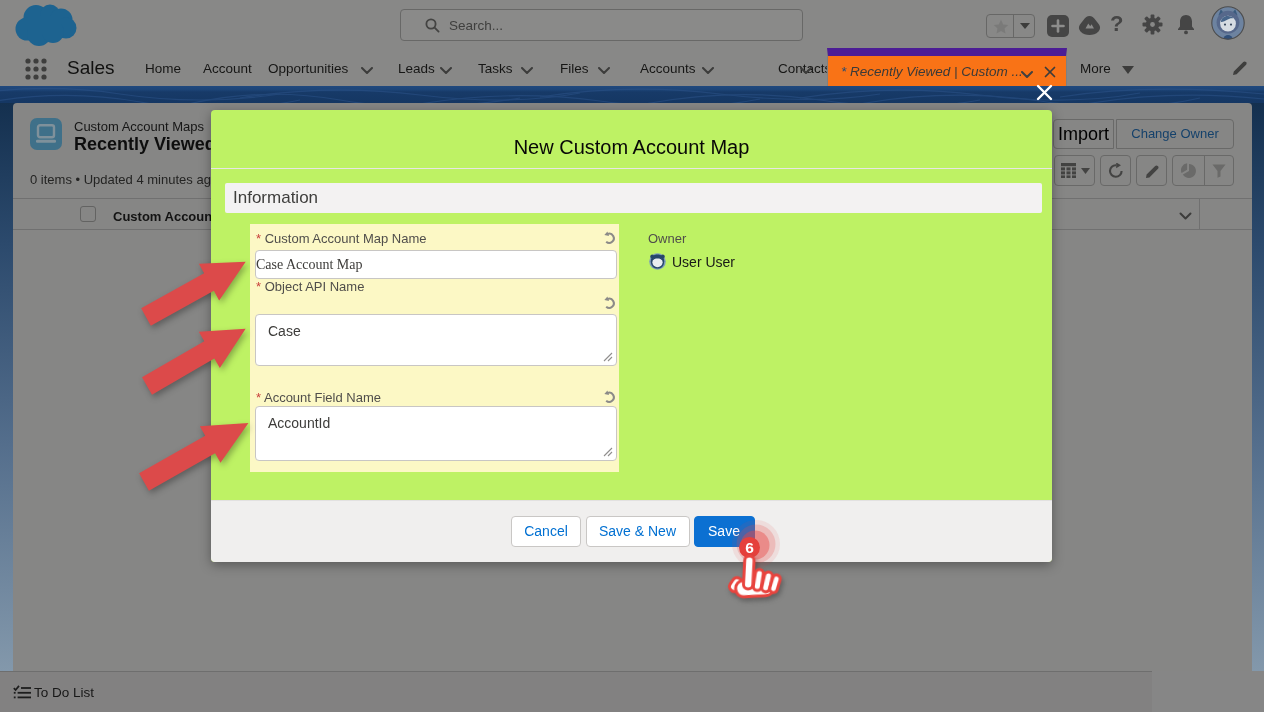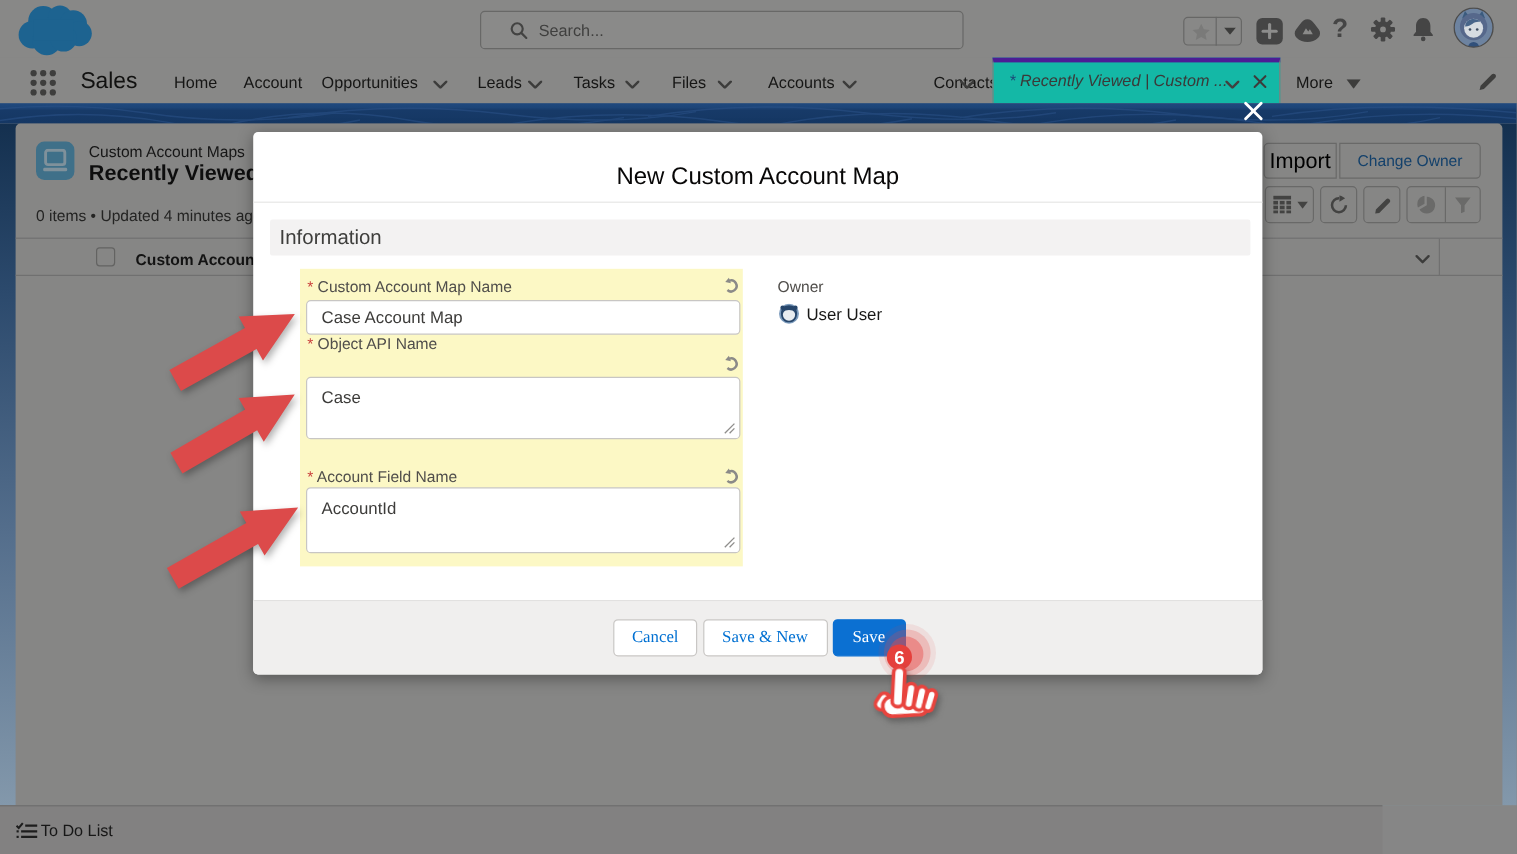--- a/index.html
+++ b/index.html
@@ -156,21 +156,21 @@
       </svg>
     <div class="abs navtab" style="left:640px; top:13px;">Accounts</div>
     <svg class="abs" style="left:702px; top:19px;" width="12" height="7" viewBox="0 0 12 7">
         <polyline points="1,1 6,6 11,1" class="chev"></polyline>
       </svg>
     <div class="abs navtab" style="left:738px; top:13px;margin-left:40px;">Contacts</div>
     <svg class="abs" style="left:800px; top:19px;" width="12" height="7" viewBox="0 0 12 7">
         <polyline points="1,1 6,6 11,1" class="chev"></polyline>
       </svg>
 
-    <div class="abs" style="left:827px; top:0; width:240px; height:38px; background:#14b8a6; border-top:4px solid #4c1d95; border-left:1px solid #80807f; border-right:1px solid #80807f;">
+    <div class="abs" style="left:827px; top:0; width:240px; height:38px; background:#f97316; border-top:8px solid #4c1d95; border-left:1px solid #80807f; border-right:1px solid #80807f;">
       <div class="abs" style="left:13px; top:8px; font-size:13.5px; font-style:italic; color:#1d4a77;">*<span style="color:#3a3a39;"> Recently Viewed | Custom ...</span></div>
       <svg class="abs" style="left:193px; top:15px;" width="12" height="7" viewBox="0 0 12 7">
           <polyline points="1,1 6,6 11,1" style="stroke:#414140; stroke-width:2; fill:none; stroke-linecap:round; stroke-linejoin:round;"></polyline>
         </svg>
       <svg class="abs" style="left:216px; top:10px;" width="12" height="12" viewBox="0 0 12 12">
         <line x1="1.5" y1="1.5" x2="10.5" y2="10.5" stroke="#3c3c3b" stroke-width="1.7" stroke-linecap="round"></line>
         <line x1="10.5" y1="1.5" x2="1.5" y2="10.5" stroke="#3c3c3b" stroke-width="1.7" stroke-linecap="round"></line>
       </svg>
     </div>
     <div class="abs navtab" style="left:1080px; top:13px;">More</div>
@@ -277,36 +277,36 @@
         <line x1="4.6" y1="7.8" x2="18" y2="7.8" stroke-width="1.8"></line>
         <line x1="4.6" y1="12.4" x2="18" y2="12.4" stroke-width="1.8"></line>
       </g>
       <rect x="0.8" y="6.9" width="1.8" height="1.8" fill="#1d1d1d"></rect>
       <rect x="0.8" y="11.5" width="1.8" height="1.8" fill="#1d1d1d"></rect>
     </svg>
     <div class="abs" style="left:34px; top:13px; font-size:13.5px; color:#171717;">To Do List</div>
   </div>
  </div>
 
- <div class="abs" id="modal" style="left:211px; top:110px; width:841px; height:452px; background:#ffffff; border-radius:4px; box-shadow:0 3px 12px rgba(0,0,0,0.35);">
+ <div class="abs" id="modal" style="left:211px; top:110px; width:841px; height:452px; background:#bef264; border-radius:4px; box-shadow:0 3px 12px rgba(0,0,0,0.35);">
    <div class="abs" style="left:0; top:0; width:841px; height:59px; border-bottom:1px solid #e7e6e5;">
      <div style="text-align:center; font-size:20px; color:#080707; padding-top:26px;">New Custom Account Map</div>
    </div>
    <div class="abs" style="left:14px; top:73px; width:817px; height:30px; background:#f3f2f2; border-radius:2px;">
      <div style="font-size:17px; color:#3e3e3c; padding:5px 0 0 8px;">Information</div>
    </div>
 
    <div class="abs" id="yellow" style="left:38.5px; top:114px; width:369px; height:248px; background:#fcf8c5;"></div>
 
    <div class="abs lbl" style="left:45px; top:121px;"><span class="req">*</span> Custom Account Map Name</div>
    <svg class="abs undo" style="left:390px; top:120px;" width="16" height="16" viewBox="0 0 16 16">
      <path d="M6.6 3.9 A 4.6 4.6 0 1 1 5.2 11.7" fill="none" stroke="#8b8a88" stroke-width="2.1"></path>
      <polygon points="3.4,5.1 8.1,6.0 6.4,1.4" fill="#8b8a88"></polygon>
    </svg>
-   <div class="abs inp" style="left:44px; top:140px; width:362px; height:29px;"><span style="margin-left:12px; line-height:27px;">Case Account Map</span></div>
+   <div class="abs inp" style="left:44px; top:140px; width:362px; height:29px;"><span style="line-height:27px;font-family:Liberation Serif, serif;">Case Account Map</span></div>
 
    <div class="abs lbl" style="left:45px; top:169px;"><span class="req">*</span> Object API Name</div>
    <svg class="abs undo" style="left:390px; top:185px;" width="16" height="16" viewBox="0 0 16 16">
      <path d="M6.6 3.9 A 4.6 4.6 0 1 1 5.2 11.7" fill="none" stroke="#8b8a88" stroke-width="2.1"></path>
      <polygon points="3.4,5.1 8.1,6.0 6.4,1.4" fill="#8b8a88"></polygon>
    </svg>
    <div class="abs inp" style="left:44px; top:204px; width:362px; height:52px;">
      <span style="position:absolute; left:12px; top:8px;">Case</span>
      <svg class="abs" style="right:3px; bottom:3px;" width="10" height="10" viewBox="0 0 10 10">
        <line x1="1" y1="9" x2="9" y2="1" stroke="#8f8e8c" stroke-width="1.1"></line>
@@ -331,21 +331,21 @@
    <svg class="abs" style="left:438px; top:143px;" width="17" height="17" viewBox="0 0 17 17">
      <circle cx="8.5" cy="8.5" r="8.3" fill="#7d9cbd"></circle>
      <circle cx="3.2" cy="3.4" r="1.9" fill="#27466b"></circle>
      <circle cx="13.8" cy="3.4" r="1.9" fill="#27466b"></circle>
      <path d="M8.5 1.4 C12.8 1.4 15.2 4.3 15.2 8.2 C15.2 12.4 12.8 15.6 8.5 15.6 C4.2 15.6 1.8 12.4 1.8 8.2 C1.8 4.3 4.2 1.4 8.5 1.4 Z" fill="#27466b"></path>
      <circle cx="8.5" cy="9.2" r="5.1" fill="#e8ecf0"></circle>
      <path d="M3.4 7.8 C3.7 4.8 5.7 3.4 8.5 3.4 C11.3 3.4 13.3 4.8 13.6 7.8 C12.2 5.9 10.8 5.4 8.5 5.4 C6.2 5.4 4.8 5.9 3.4 7.8 Z" fill="#27466b"></path>
    </svg>
    <div class="abs" style="left:461px; top:144px; font-size:14px; color:#181817;">User User</div>
 
-   <div class="abs" style="left:0; top:390px; width:841px; height:62px; background:#f0efee; border-top:1px solid #e2e1e0; border-radius:0 0 4px 4px;font-family:Liberation Serif, serif;">
+   <div class="abs" style="left:0; top:390px; width:841px; height:62px; background:#f0efee; border-top:1px solid #e2e1e0; border-radius:0 0 4px 4px;">
      <div class="abs btn" style="left:300px; top:15px; width:70px;">Cancel</div>
      <div class="abs btn" style="left:374.5px; top:15px; width:104px;">Save &amp; New</div>
      <div class="abs btn" style="left:482.5px; top:15px; width:61px; background:#0b70d2; border-color:#0b70d2; color:#fff;">Save</div>
    </div>
  </div>
 
  <svg class="abs" style="left:1036px; top:84px;" width="17" height="17" viewBox="0 0 17 17">
    <line x1="2" y1="2" x2="15" y2="15" stroke="#fff" stroke-width="2.4" stroke-linecap="round"></line>
    <line x1="15" y1="2" x2="2" y2="15" stroke="#fff" stroke-width="2.4" stroke-linecap="round"></line>
  </svg>

